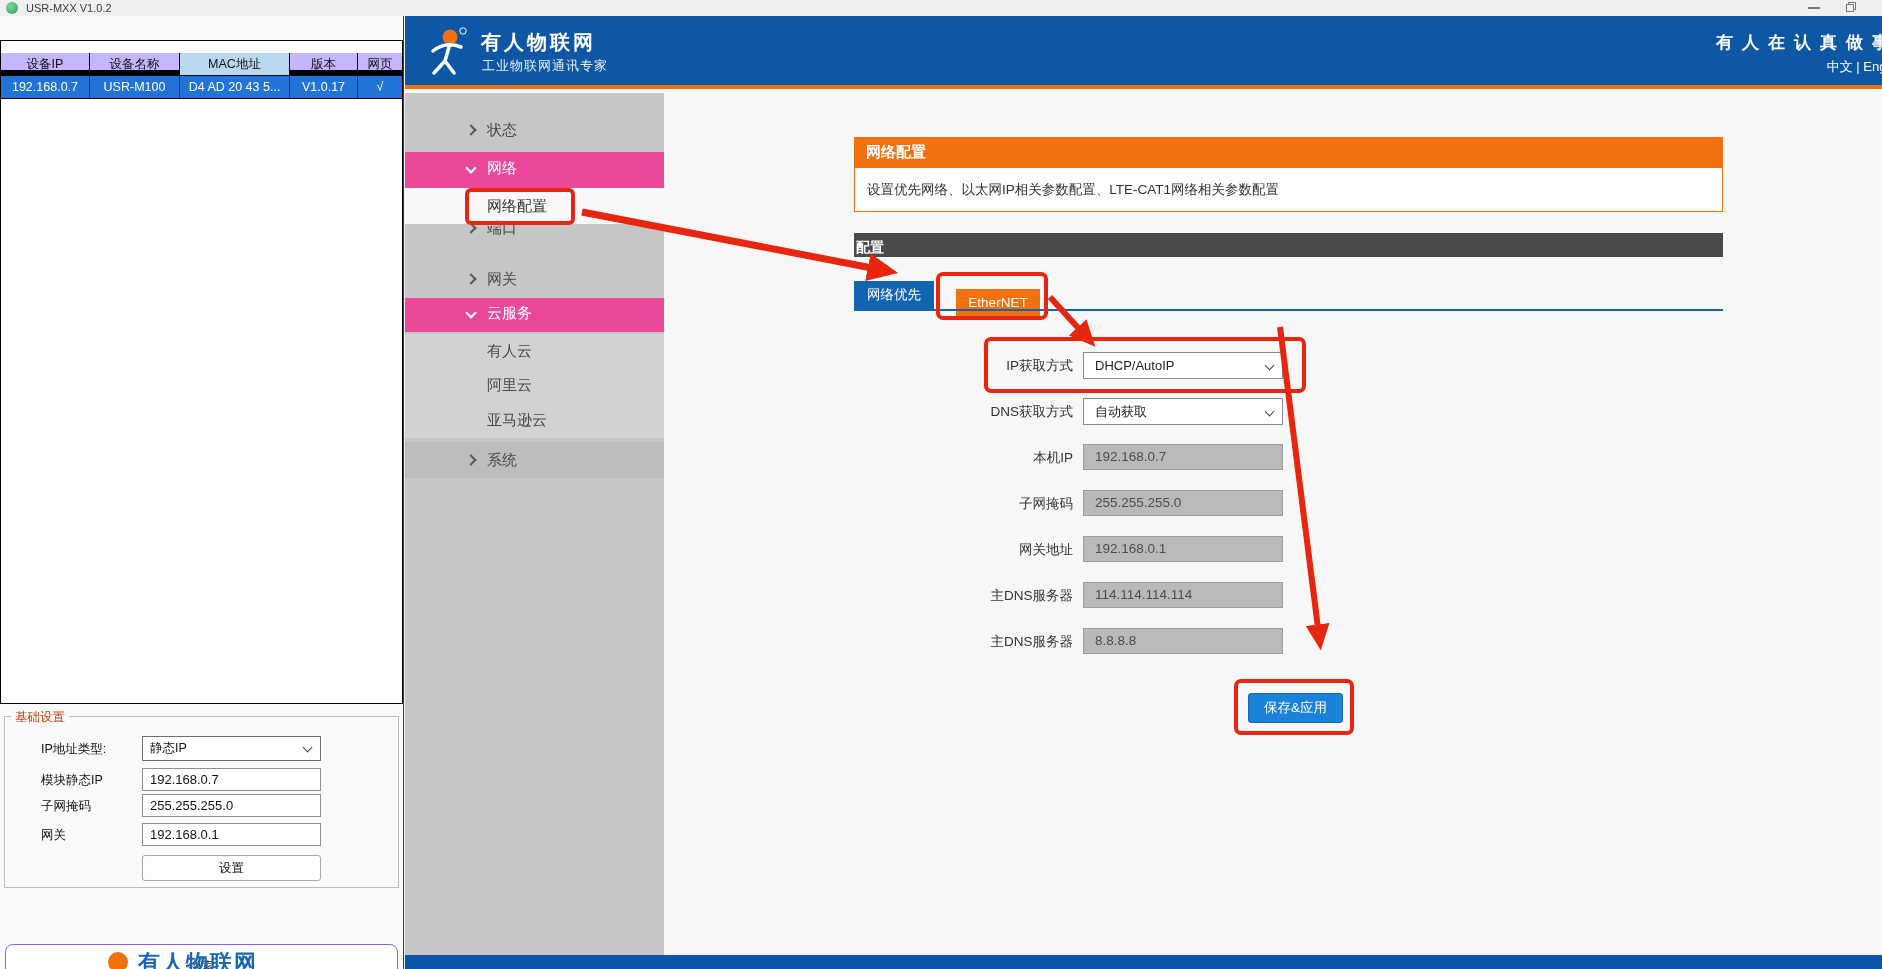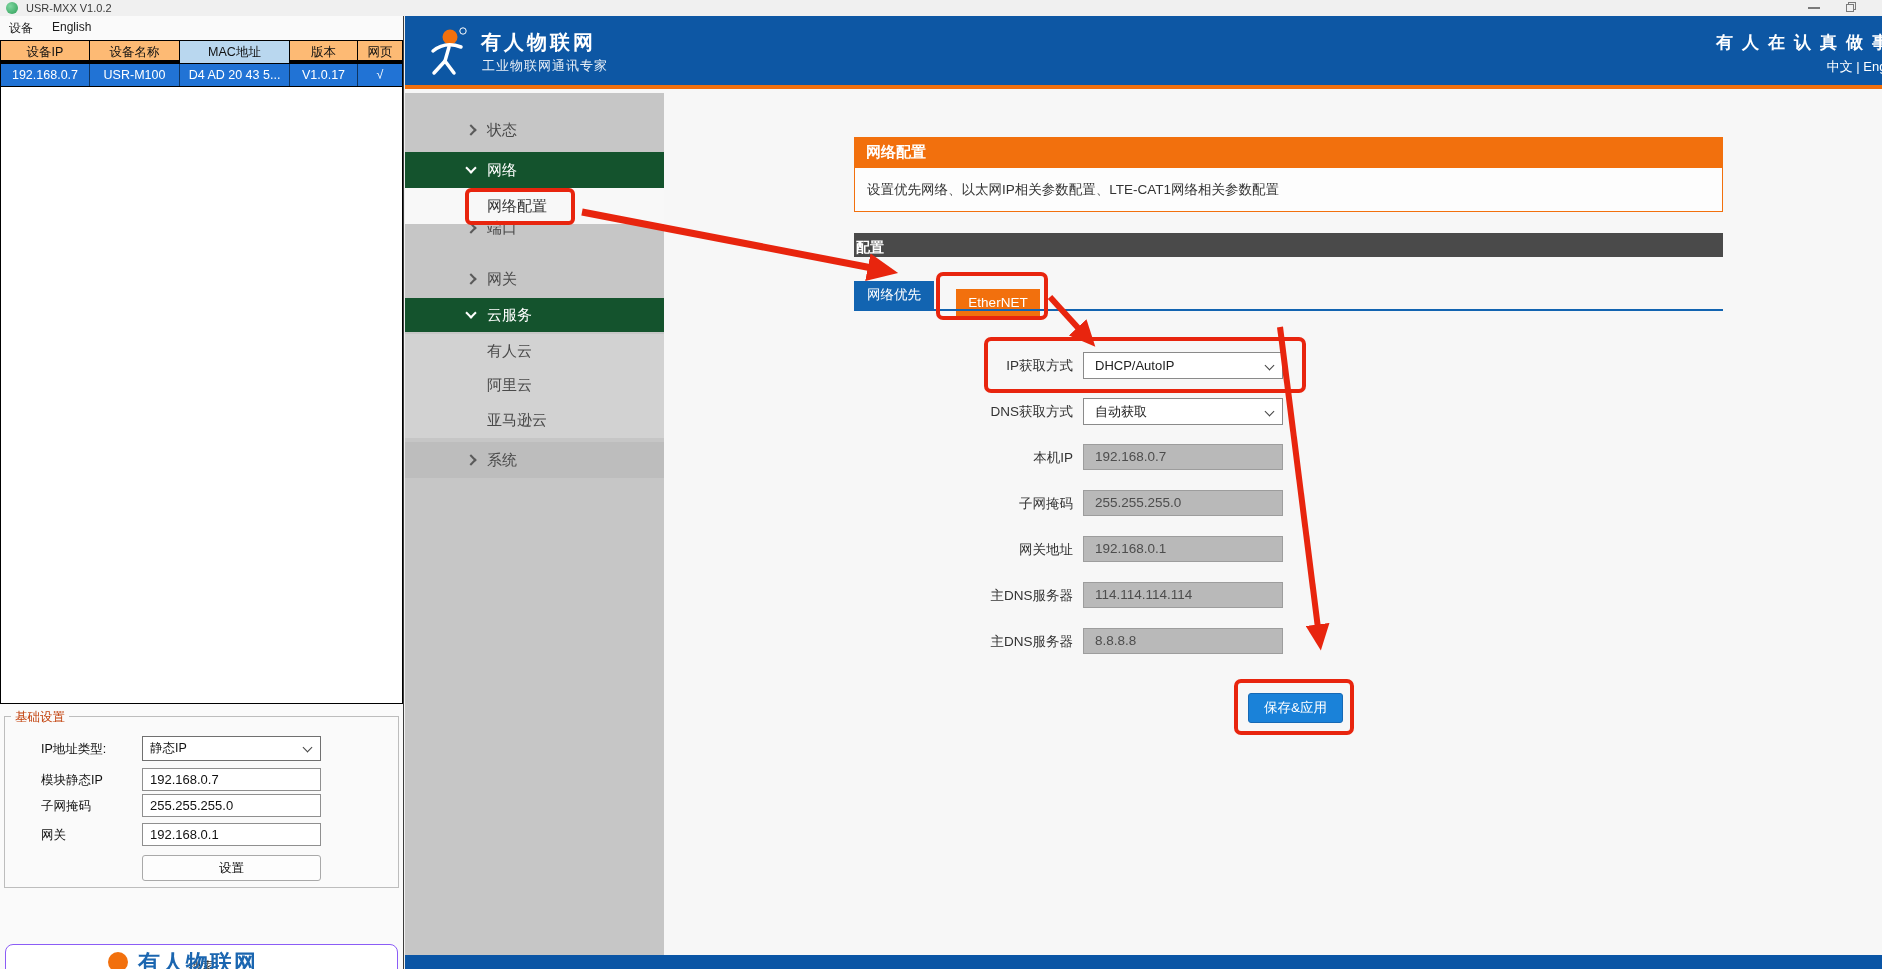--- a/index.html
+++ b/index.html
@@ -19,21 +19,21 @@
 
   
   .left-app { position:absolute; left:0; top:16px; width:404px; height:953px; background:#fafafa;
               border-right:1px solid #3c3c3c; overflow:hidden; }
   .menubar { position:absolute; left:0; top:0; width:100%; height:24px; background:#fafafa; }
   .menu-item { position:absolute; top:4px; font-size:12px; color:#1a1a1a; cursor:pointer; }
   .menu-device { left:9px; } .menu-english { left:52px; }
 
   .table-panel { position:absolute; left:0; top:24px; width:403px; height:664px; background:#fff; border:1px solid #000; }
   .tbl-row { display:grid; grid-template-columns:89px 90px 110px 68px 44px; width:401px; }
-  .tbl-head { height:23px; background:#fdba74; border-bottom:4px solid #000000; }
+  .tbl-head { height:23px; background:#c4b5fd; border-bottom:6px solid #000000;margin-top:12px; }
   .tbl-head .cell { font-size:12.5px; color:#111; text-align:center; line-height:22px; border-right:1px solid #000; cursor:pointer; }
   .tbl-head .cell:last-child { border-right:none; }
   .tbl-head .cell.mac { background:#b9d7ef; }
   .tbl-data { height:23px; background:#2173d5; border-bottom:1px solid #000; cursor:pointer; }
   .tbl-data .cell { font-size:12.5px; color:#fff; text-align:center; line-height:22px; border-right:1px solid rgba(0,0,0,.55); }
   .tbl-data .cell:last-child { border-right:none; }
 
   .fieldset { position:absolute; left:4px; top:700px; width:395px; height:172px; border:1px solid #bdbdbd; }
   .fieldset-title { position:absolute; left:6px; top:-8px; background:#fafafa; padding:0 4px; font-size:12.5px; color:#c2410c; }
   .fs-label { position:absolute; left:36px; font-size:12.5px; color:#111; }
@@ -63,21 +63,21 @@
              letter-spacing:9px; white-space:nowrap; }
   .lang-switch { position:absolute; right:-24px; top:42px; font-size:13px; color:#fff; white-space:nowrap; cursor:pointer; }
 
   .sidebar { position:absolute; left:0; top:77px; width:259px; height:862px; background:#c6c6c6; }
   .side-item { position:absolute; left:0; width:259px; font-size:15px; cursor:pointer; }
   .side-item .lbl { position:absolute; left:82px; top:0; }
   .side-item .chev { position:absolute; left:62px; width:8px; height:8px; }
   .chev-right { border-top:2px solid #5a5a5a; border-right:2px solid #5a5a5a; transform:rotate(45deg); }
   .chev-open { border-right:2px solid #fff; border-bottom:2px solid #fff; transform:rotate(45deg); }
   .it-plain { color:#4a4a4a; }
-  .it-dark { background:#14532d; color:#fff; }
+  .it-dark { background:#ec4899; color:#fff;font-family:Liberation Mono, monospace; }
   .it-selected { background:#f8f8f8; color:#333; }
   .it-sub { background:#d2d2d2; color:#4a4a4a; }
   .it-dim { background:#bdbdbd; color:#4a4a4a; }
 
   .sec-header { position:absolute; left:449px; top:121px; width:869px; height:30px; background:#f2700d;
                 color:#fff; font-weight:bold; font-size:15px; line-height:30px; padding-left:12px; }
   .sec-desc { position:absolute; left:449px; top:151px; width:869px; height:45px; background:#fdfdfd;
               border:1px solid #f2700d; font-size:13.5px; color:#333; line-height:43px; padding-left:12px; }
   .cfg-bar { position:absolute; left:449px; top:217px; width:869px; height:24px; background:#4a4a4a;
              color:#fff; font-weight:bold; font-size:14px; line-height:29px; padding-left:2px; }
@@ -110,24 +110,20 @@
     <div class="app-icon"></div>
     <div class="app-title">USR-MXX  V1.0.2</div>
     <div class="win-min"></div>
     <div class="win-restore">
       <div class="sq1"></div>
       <div class="sq2"></div>
     </div>
   </div>
 
   <div class="left-app">
-    <div class="menubar">
-      <div class="menu-item menu-device">设备</div>
-      <div class="menu-item menu-english">English</div>
-    </div>
 
     <div class="table-panel">
       <div class="tbl-row tbl-head">
         <div class="cell">设备IP</div>
         <div class="cell">设备名称</div>
         <div class="cell mac">MAC地址</div>
         <div class="cell">版本</div>
         <div class="cell">网页</div>
       </div>
       <div class="tbl-row tbl-data">

